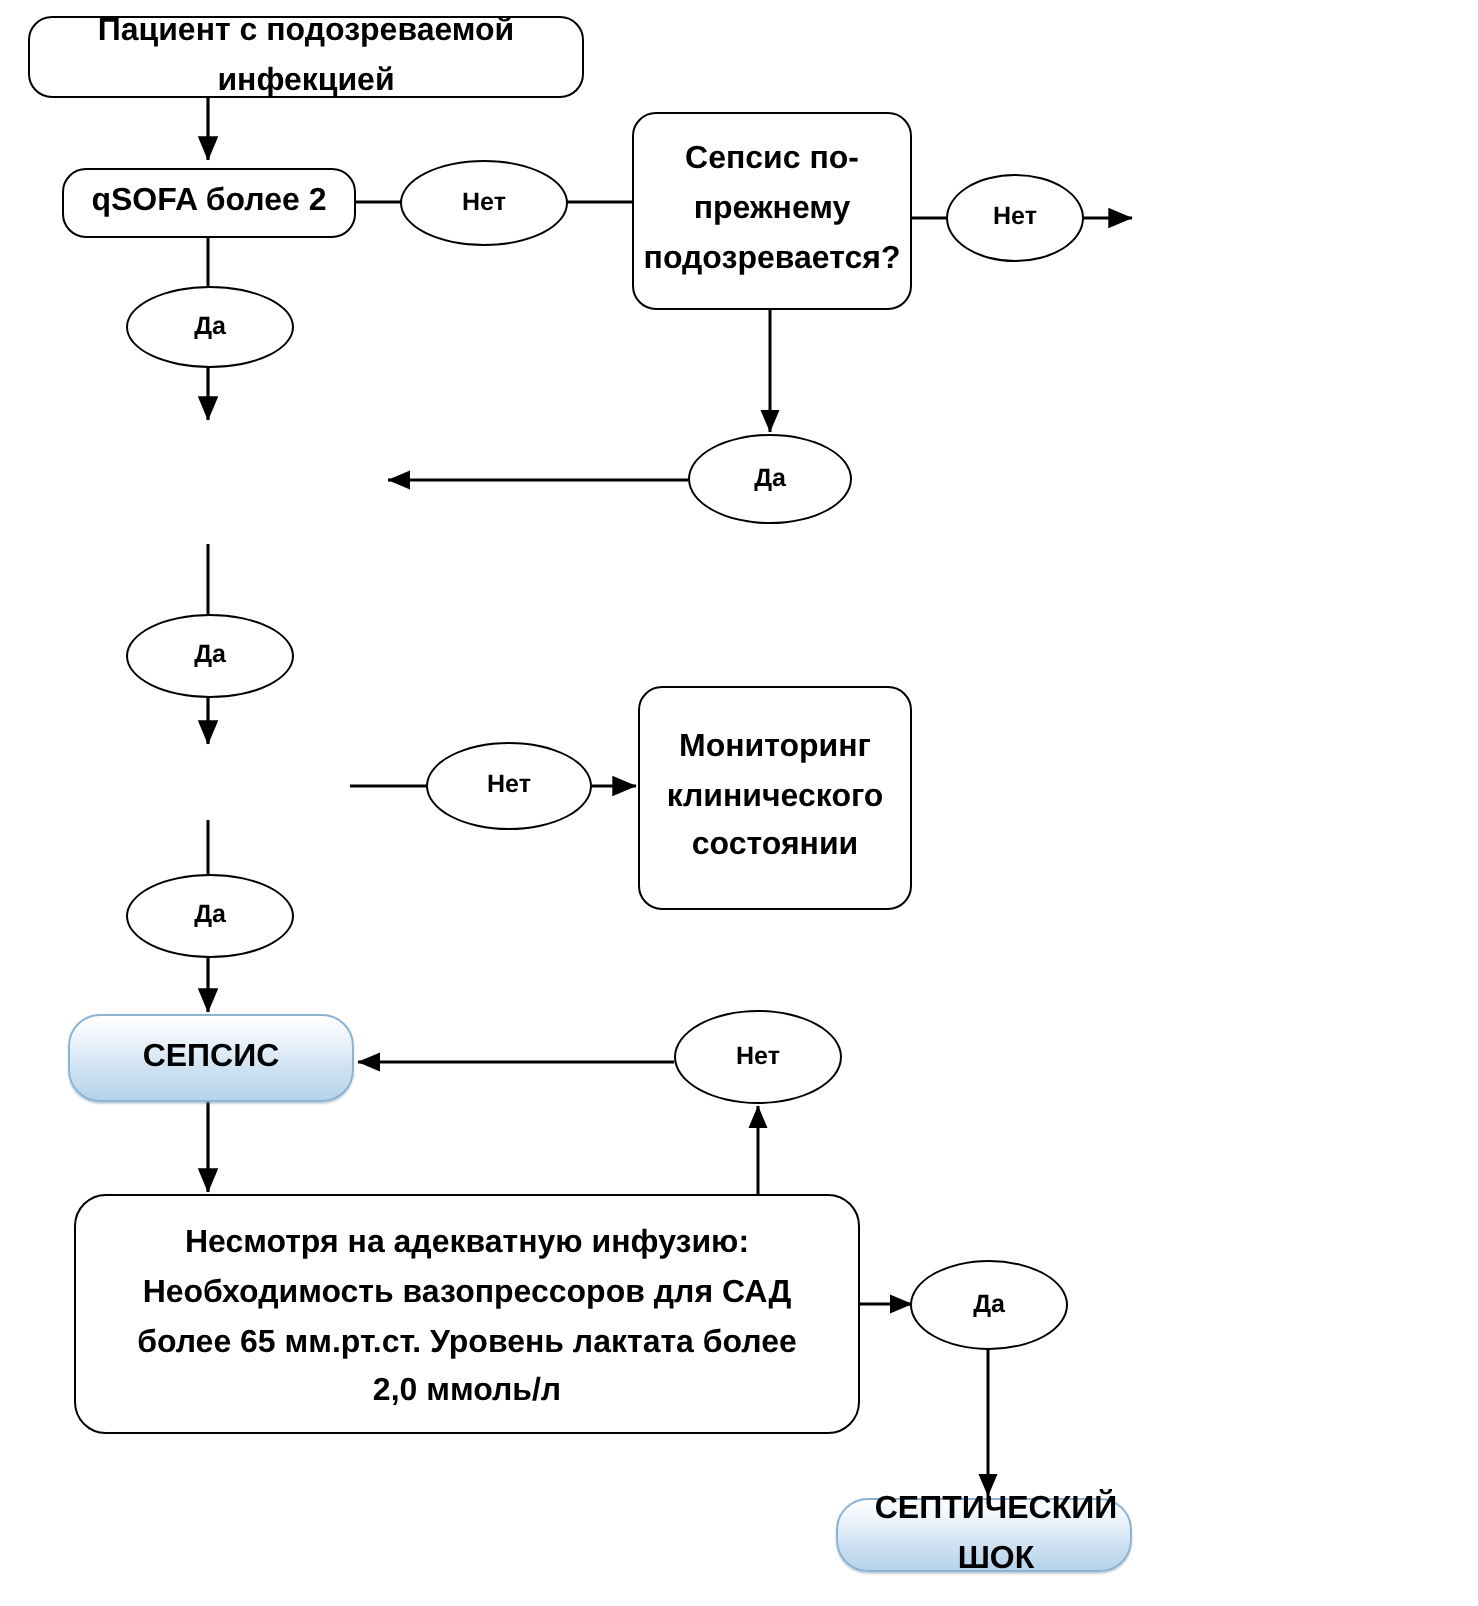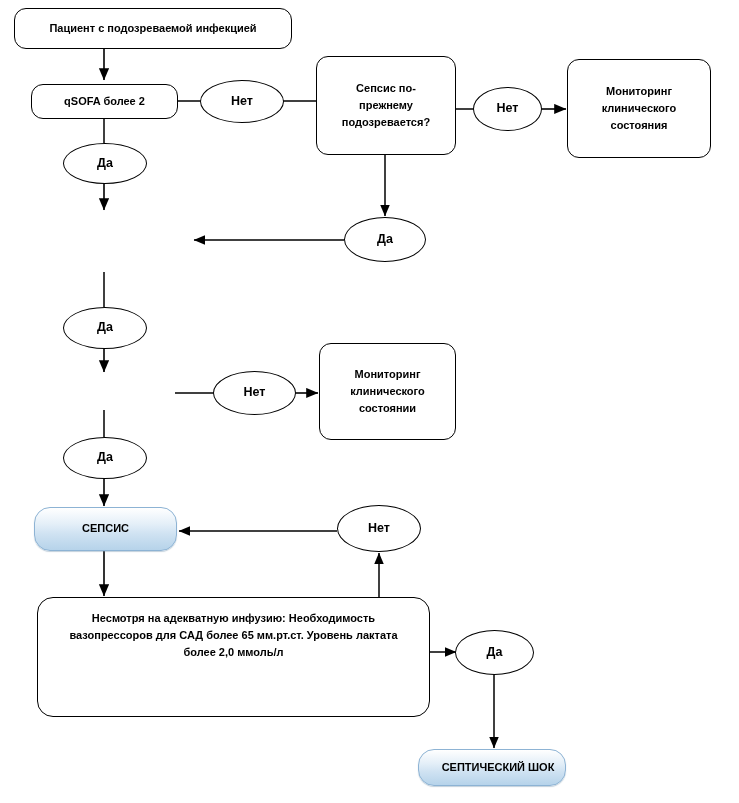--- a/index.html
+++ b/index.html
@@ -49,21 +49,21 @@
     background: #ffffff;
   }
   .gradbox {
     border: 1px solid #8db3d4;
     border-radius: 16px;
     background: linear-gradient(to bottom, #ffffff 0%, #e4eff8 38%, #cfe2f2 62%, #b6d3ea 100%);
     box-shadow: 0 1px 1px rgba(120,150,175,0.45);
     text-align: center;
   }
   .f12 { font-size: 12.5px; }
-  .f13 { font-size: 11px; }
+  .f13 { font-size: 16px; }
 </style>
 </head>
 <body>
 
 <div id="canvas">
 
   <svg id="edges" viewBox="0 0 739 803" xmlns="http://www.w3.org/2000/svg">
     <defs>
       <marker id="arrow" markerWidth="9" markerHeight="9" refX="7.4" refY="3.2" orient="auto" markerUnits="strokeWidth">
         <path d="M0,0 L7.6,3.2 L0,6.4 z" fill="#000000"></path>
@@ -128,39 +128,36 @@
   </div>
 
   <div class="node rbox f13" style="left:316px; top:56px; width:140px; height:99px; padding:0 14px;text-align:center;">
     <span>Сепсис по-прежнему подозревается?</span>
   </div>
 
   <div class="node ellipse f12" style="left:473px; top:87px; width:69px; height:44px;">
     <span>Нет</span>
   </div>
 
-  <div class="node rbox f13" style="left:567px; top:59px; width:144px; height:99px; padding:0 12px;">
-    <span>Мониторинг клинического состояния</span>
-  </div>
 
   <div class="node ellipse f12" style="left:344px; top:217px; width:82px; height:45px;">
     <span>Да</span>
   </div>
 
 
   <div class="node ellipse f12" style="left:63px; top:307px; width:84px; height:42px;">
     <span>Да</span>
   </div>
 
 
   <div class="node ellipse f12" style="left:213px; top:371px; width:83px; height:44px;">
     <span>Нет</span>
   </div>
 
-  <div class="node rbox f13" style="left:319px; top:343px; width:137px; height:97px; padding:0 12px;">
+  <div class="node rbox f13" style="left:319px; top:343px; width:137px; height:112px; padding:0 12px;">
     <span>Мониторинг клинического состоянии</span>
   </div>
 
   <div class="node ellipse f12" style="left:63px; top:437px; width:84px; height:42px;">
     <span>Да</span>
   </div>
 
   <div class="node gradbox f13" style="left:34px; top:507px; width:143px; height:44px;">
     <span>СЕПСИС</span>
   </div>

